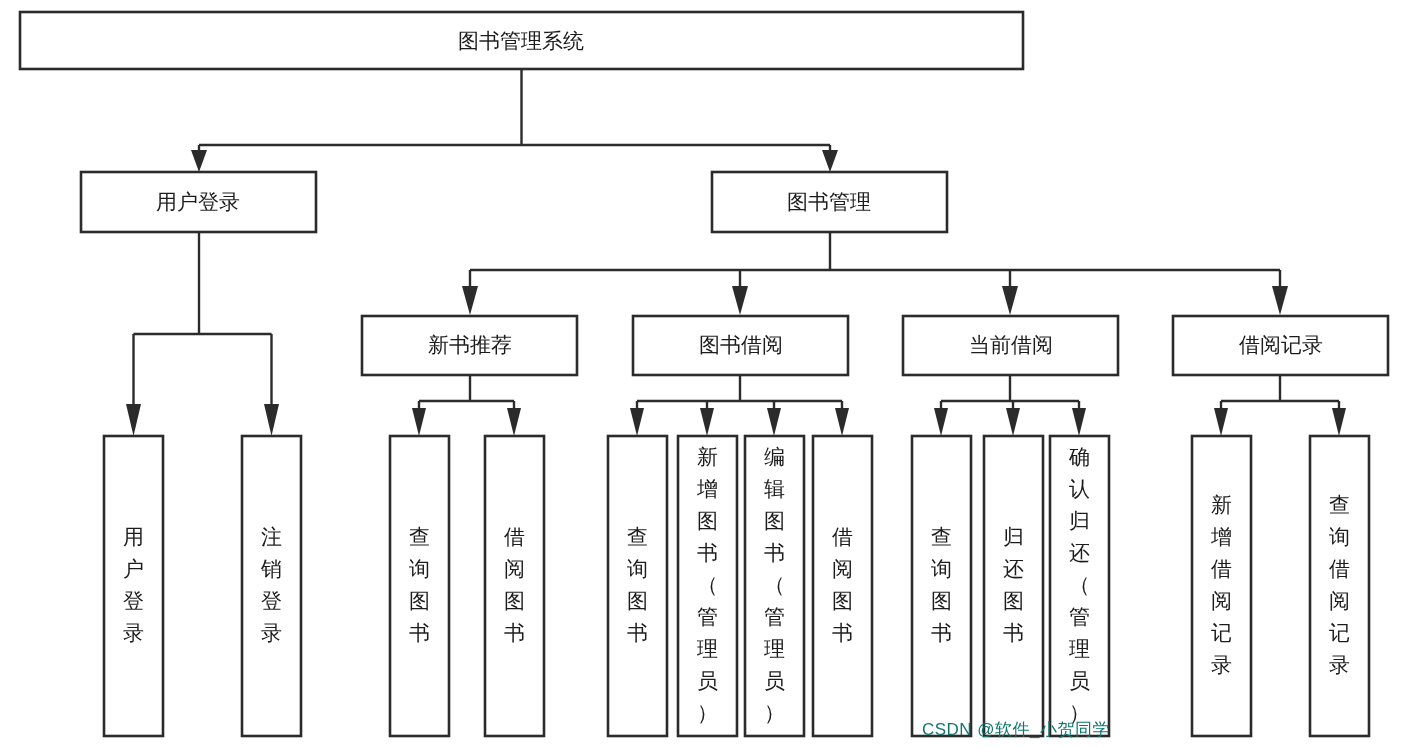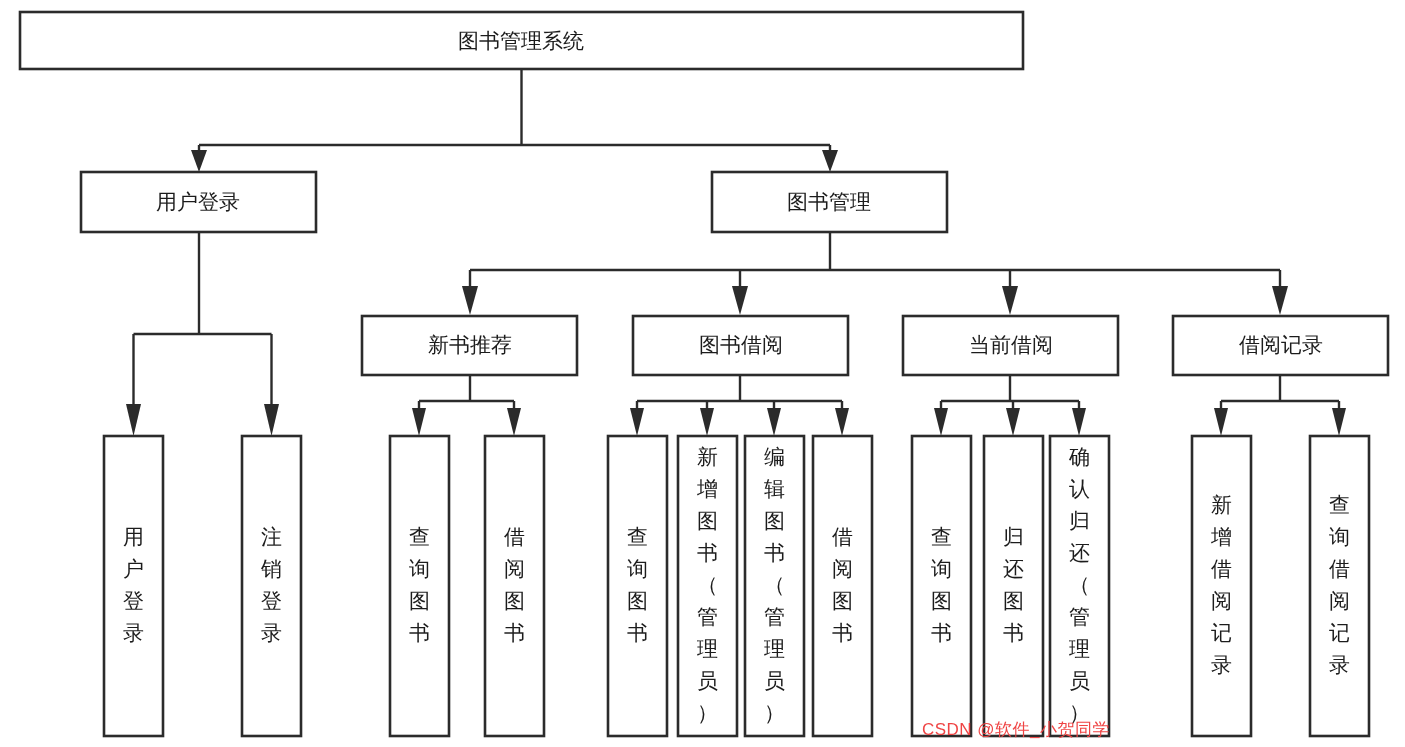--- a/index.html
+++ b/index.html
@@ -57,21 +57,21 @@
     text-anchor: middle;
     dominant-baseline: middle;
     white-space: pre;
   }
   .watermark-text {
     position: absolute;
     right: 8px;
     bottom: 6px;
     font-family: "Liberation Sans", "DejaVu Sans", sans-serif;
     font-size: 17px;
-    color: #ef4444;
+    color: #0f766e;
     letter-spacing: 0.5px;
     user-select: none;
     pointer-events: none;
     white-space: nowrap;
   }
 </style>
 </head>
 <body>
 
 <div id="diagram-root">

